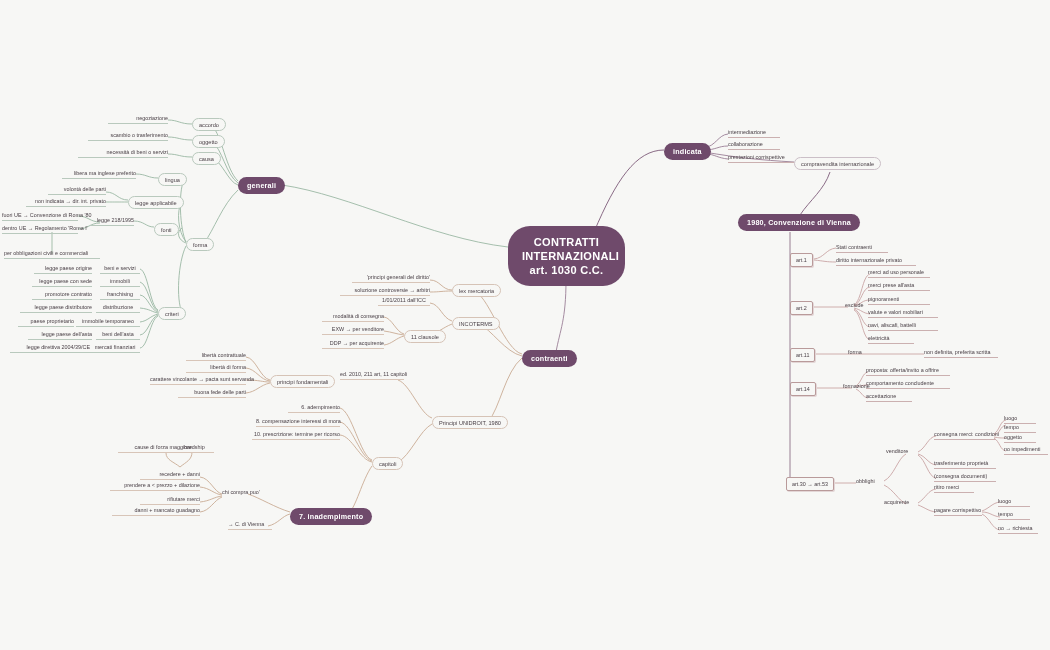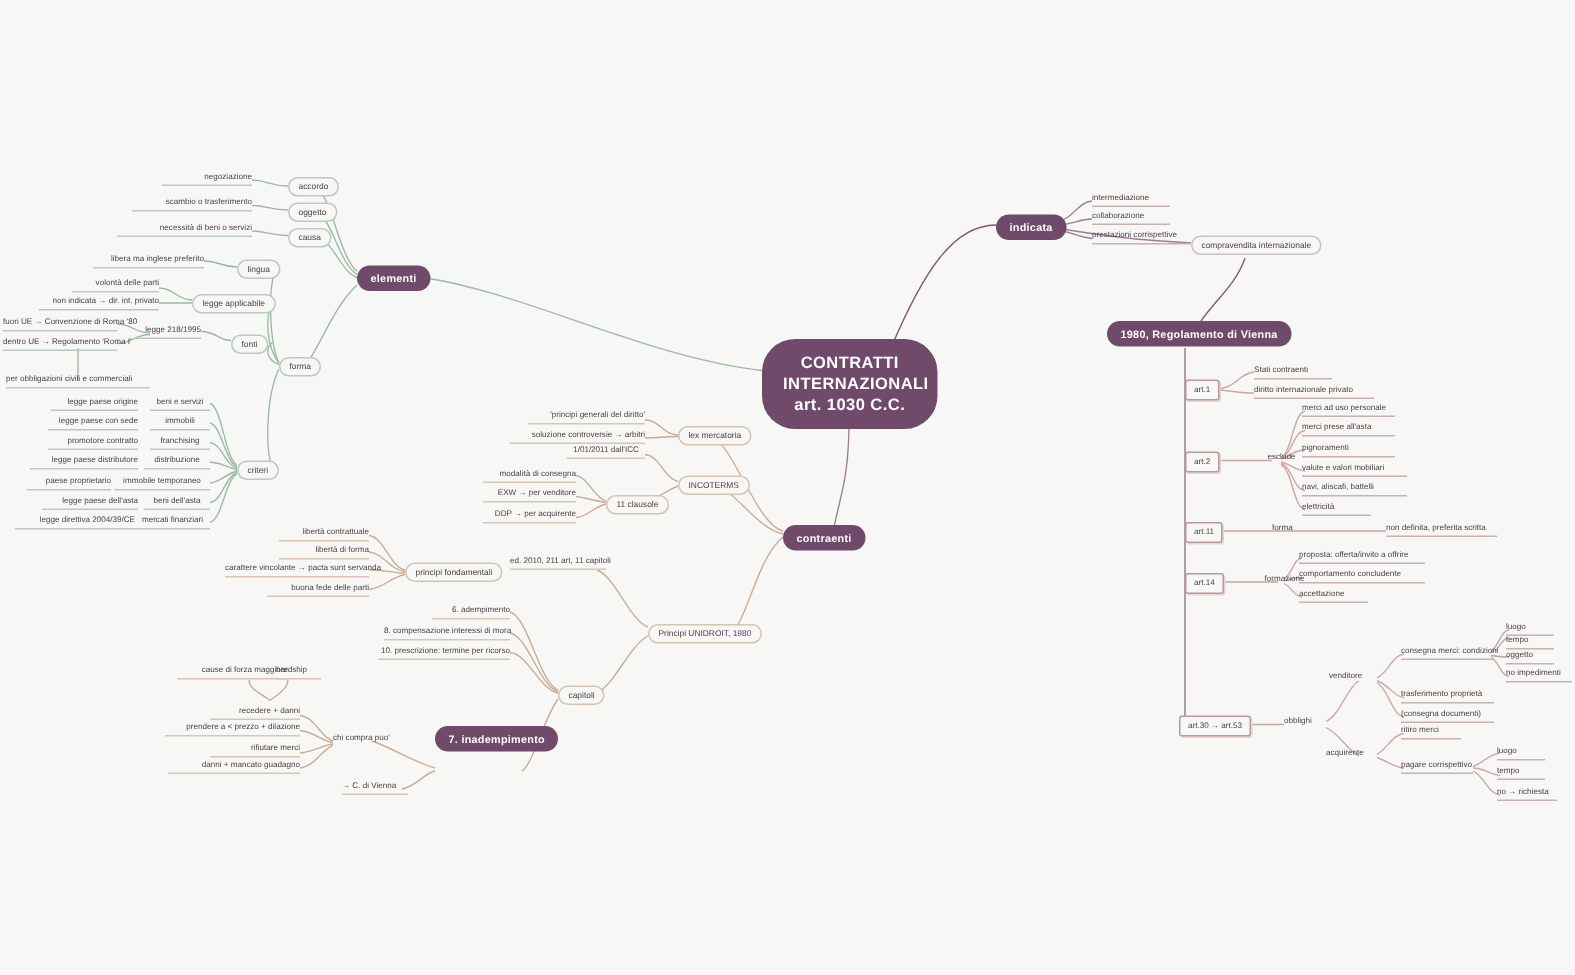--- a/index.html
+++ b/index.html
@@ -190,21 +190,21 @@
     <path d="M982 514 C 990 518, 992 529, 1000 530" stroke="#c9a5a5"></path>
   </g>
 </svg>
 
 <div class="node central" style="left:508px;top:226px;width:117px;">
   <div>CONTRATTI</div>
   <div>INTERNAZIONALI</div>
   <div>art. 1030 C.C.</div>
 </div>
 
-<div class="node pill" style="left:238px;top:177px;">elementi</div>
+<div class="node pill" style="left:238px;top:177px;">generali</div>
 
 <div class="node cap green" style="left:192px;top:118px;">accordo</div>
 <div class="node cap green" style="left:192px;top:135px;">oggetto</div>
 <div class="node cap green" style="left:192px;top:152px;">causa</div>
 <div class="node leaf green r" style="left:108px;top:115px;width:60px;">negoziazione</div>
 <div class="node leaf green r" style="left:88px;top:132px;width:80px;">scambio o trasferimento</div>
 <div class="node leaf green r" style="left:78px;top:149px;width:90px;">necessità di beni o servizi</div>
 
 <div class="node cap green" style="left:186px;top:238px;">forma</div>
 <div class="node cap green" style="left:158px;top:173px;">lingua</div>
@@ -257,39 +257,39 @@
 <div class="node leaf tan r" style="left:186px;top:352px;width:60px;">libertà contrattuale</div>
 <div class="node leaf tan r" style="left:186px;top:364px;width:60px;">libertà di forma</div>
 <div class="node leaf tan r" style="left:150px;top:376px;width:96px;">carattere vincolante → pacta sunt servanda</div>
 <div class="node leaf tan r" style="left:178px;top:389px;width:68px;">buona fede delle parti</div>
 
 <div class="node cap tan" style="left:372px;top:457px;">capitoli</div>
 <div class="node leaf tan r" style="left:288px;top:404px;width:52px;">6. adempimento</div>
 <div class="node leaf tan r" style="left:256px;top:418px;width:84px;">8. compensazione interessi di mora</div>
 <div class="node leaf tan r" style="left:252px;top:431px;width:88px;">10. prescrizione: termine per ricorso</div>
 
-<div class="node pill" style="left:290px;top:484px;text-align:right;">7. inadempimento</div>
+<div class="node pill" style="left:290px;top:508px;text-align:right;">7. inadempimento</div>
 <div class="node leaf tan" style="left:228px;top:521px;width:44px;">→ C. di Vienna</div>
 
 <div class="node plain" style="left:222px;top:489px;">chi compra puo'</div>
 <div class="node leaf tan r" style="left:140px;top:471px;width:60px;">recedere + danni</div>
 <div class="node leaf tan r" style="left:110px;top:482px;width:90px;">prendere a &lt; prezzo + dilazione</div>
 <div class="node leaf tan r" style="left:140px;top:496px;width:60px;">rifiutare merci</div>
 <div class="node leaf tan r" style="left:112px;top:507px;width:88px;">danni + mancato guadagno</div>
 
 <div class="node leaf tan r" style="left:118px;top:444px;width:74px;">cause di forza maggiore</div>
 <div class="node leaf tan" style="left:184px;top:444px;width:30px;">hardship</div>
 
 <div class="node pill" style="left:664px;top:143px;">indicata</div>
 <div class="node leaf rose" style="left:728px;top:129px;width:52px;">intermediazione</div>
 <div class="node leaf rose" style="left:728px;top:141px;width:52px;">collaborazione</div>
 <div class="node leaf rose" style="left:728px;top:154px;width:66px;">prestazioni corrispettive</div>
 <div class="node cap" style="left:794px;top:157px;">compravendita internazionale</div>
 
-<div class="node pill" style="left:738px;top:214px;">1980, Regolamento di Vienna</div>
+<div class="node pill" style="left:738px;top:214px;">1980, Convenzione di Vienna</div>
 
 <div class="node box" style="left:790px;top:253px;">art.1</div>
 <div class="node leaf rose" style="left:836px;top:244px;width:52px;">Stati contraenti</div>
 <div class="node leaf rose" style="left:836px;top:257px;width:80px;">diritto internazionale privato</div>
 
 <div class="node box" style="left:790px;top:301px;">art.2</div>
 <div class="node plain" style="left:845px;top:302px;">esclude</div>
 <div class="node leaf rose" style="left:868px;top:269px;width:62px;">merci ad uso personale</div>
 <div class="node leaf rose" style="left:868px;top:282px;width:62px;">merci prese all'asta</div>
 <div class="node leaf rose" style="left:868px;top:296px;width:62px;">pignoramenti</div>

